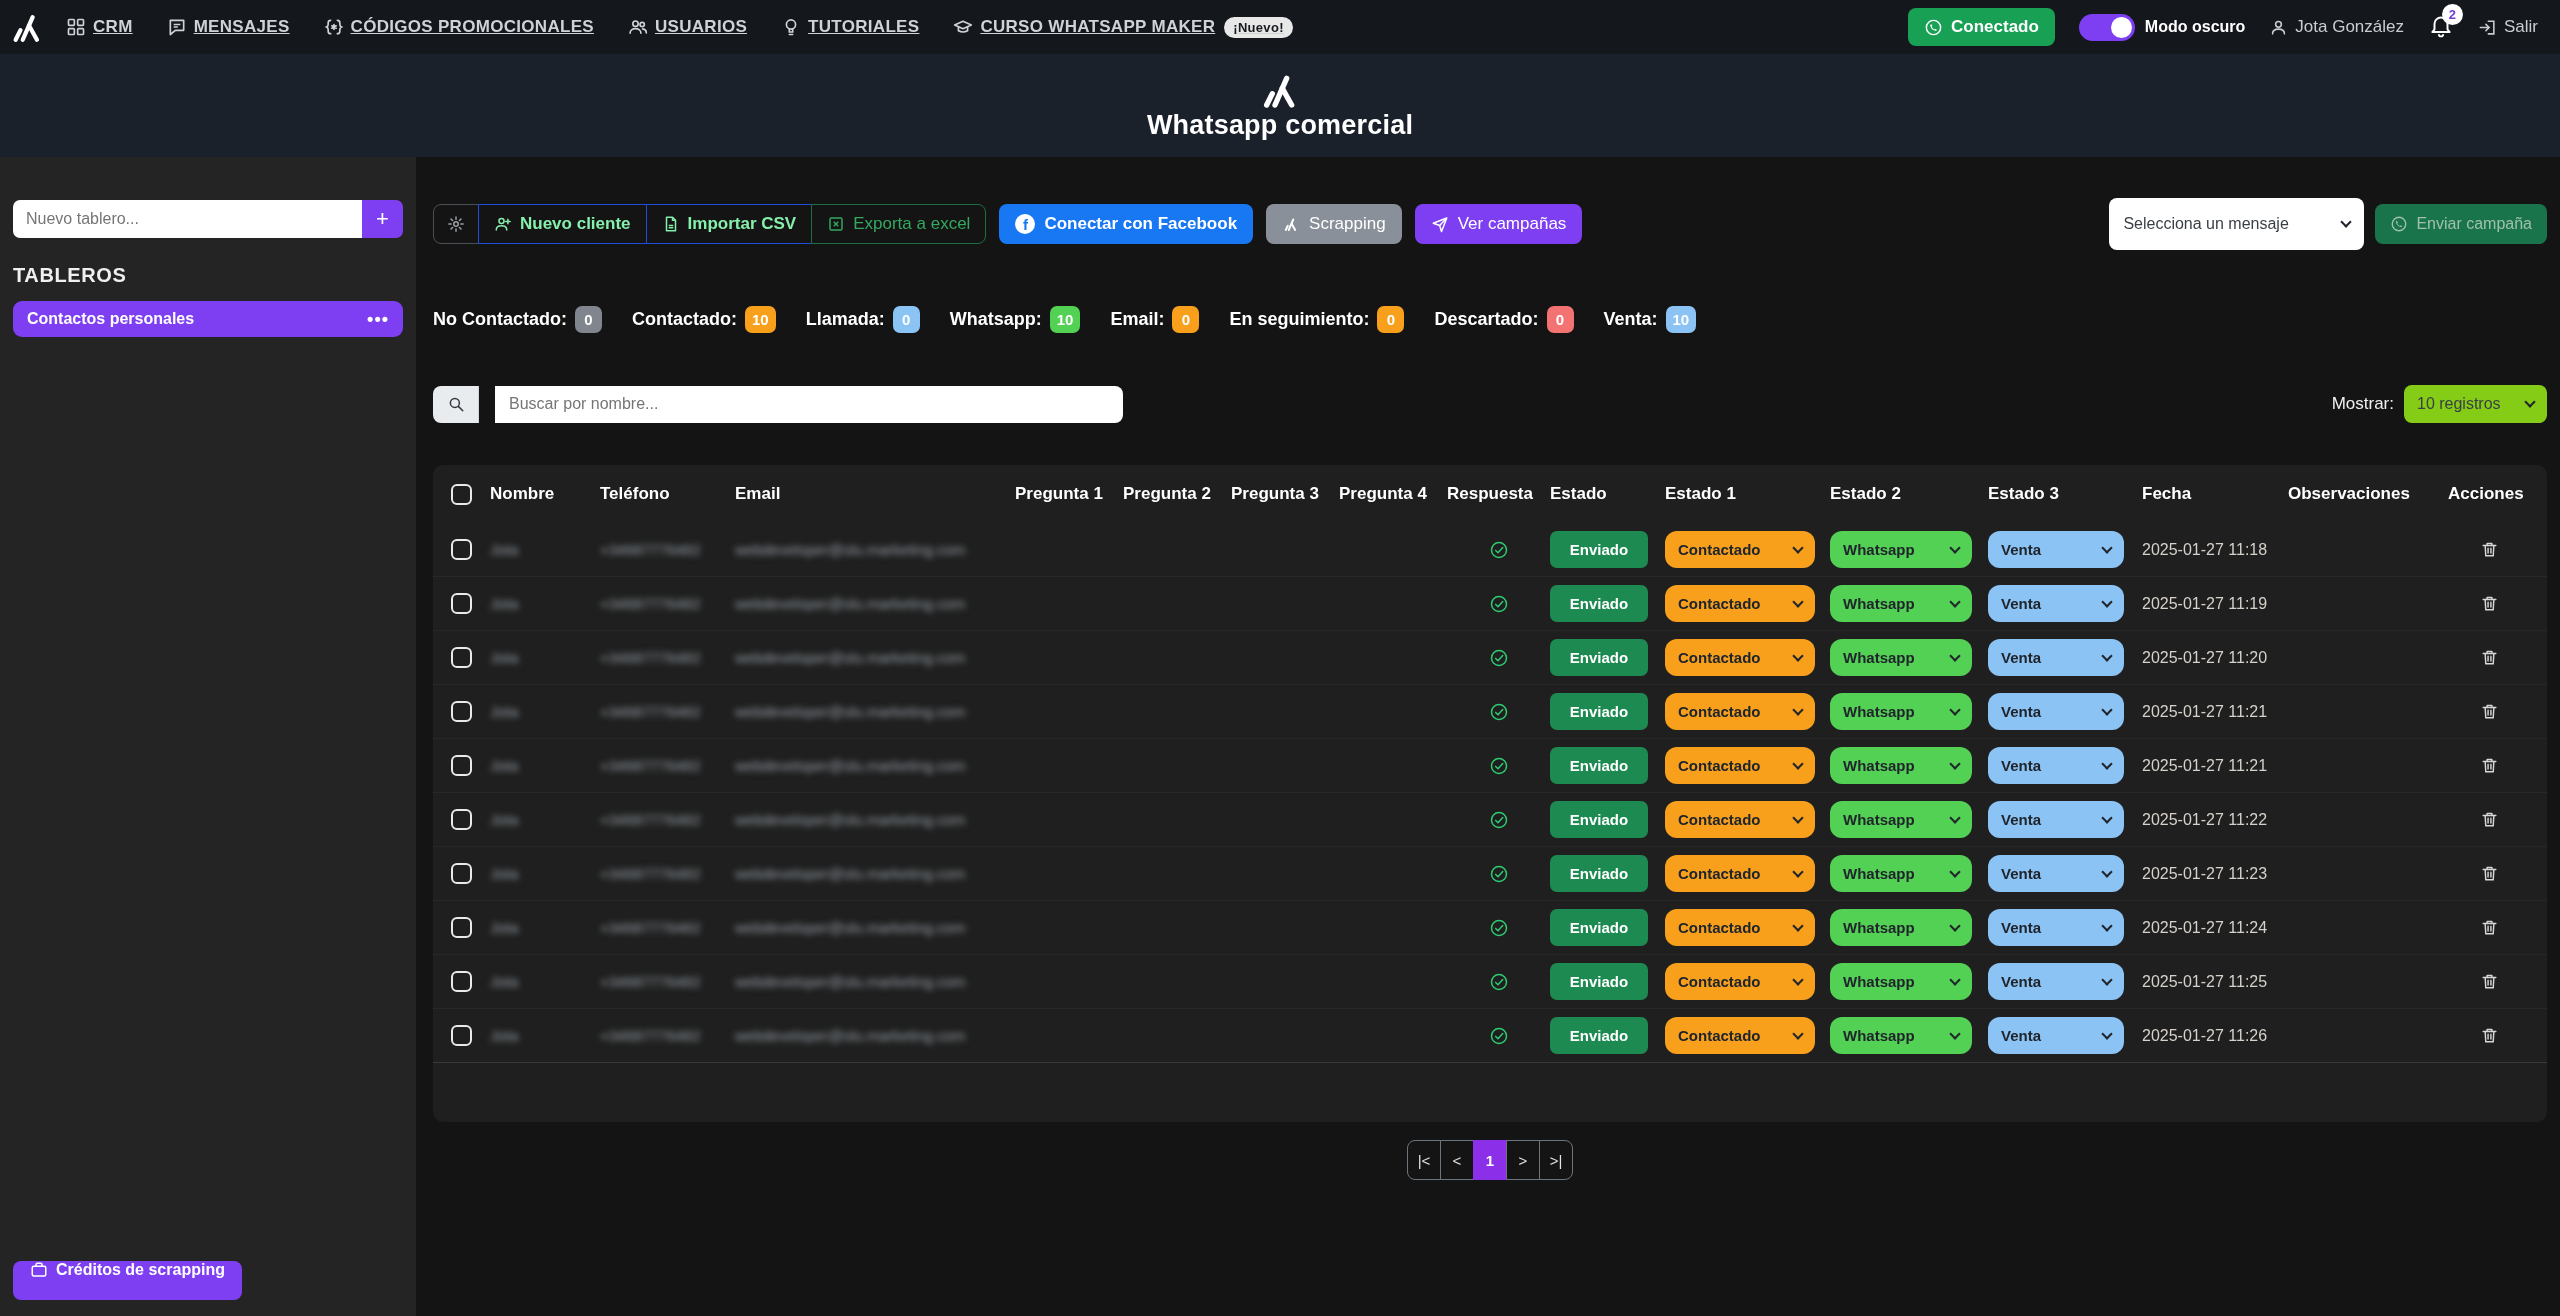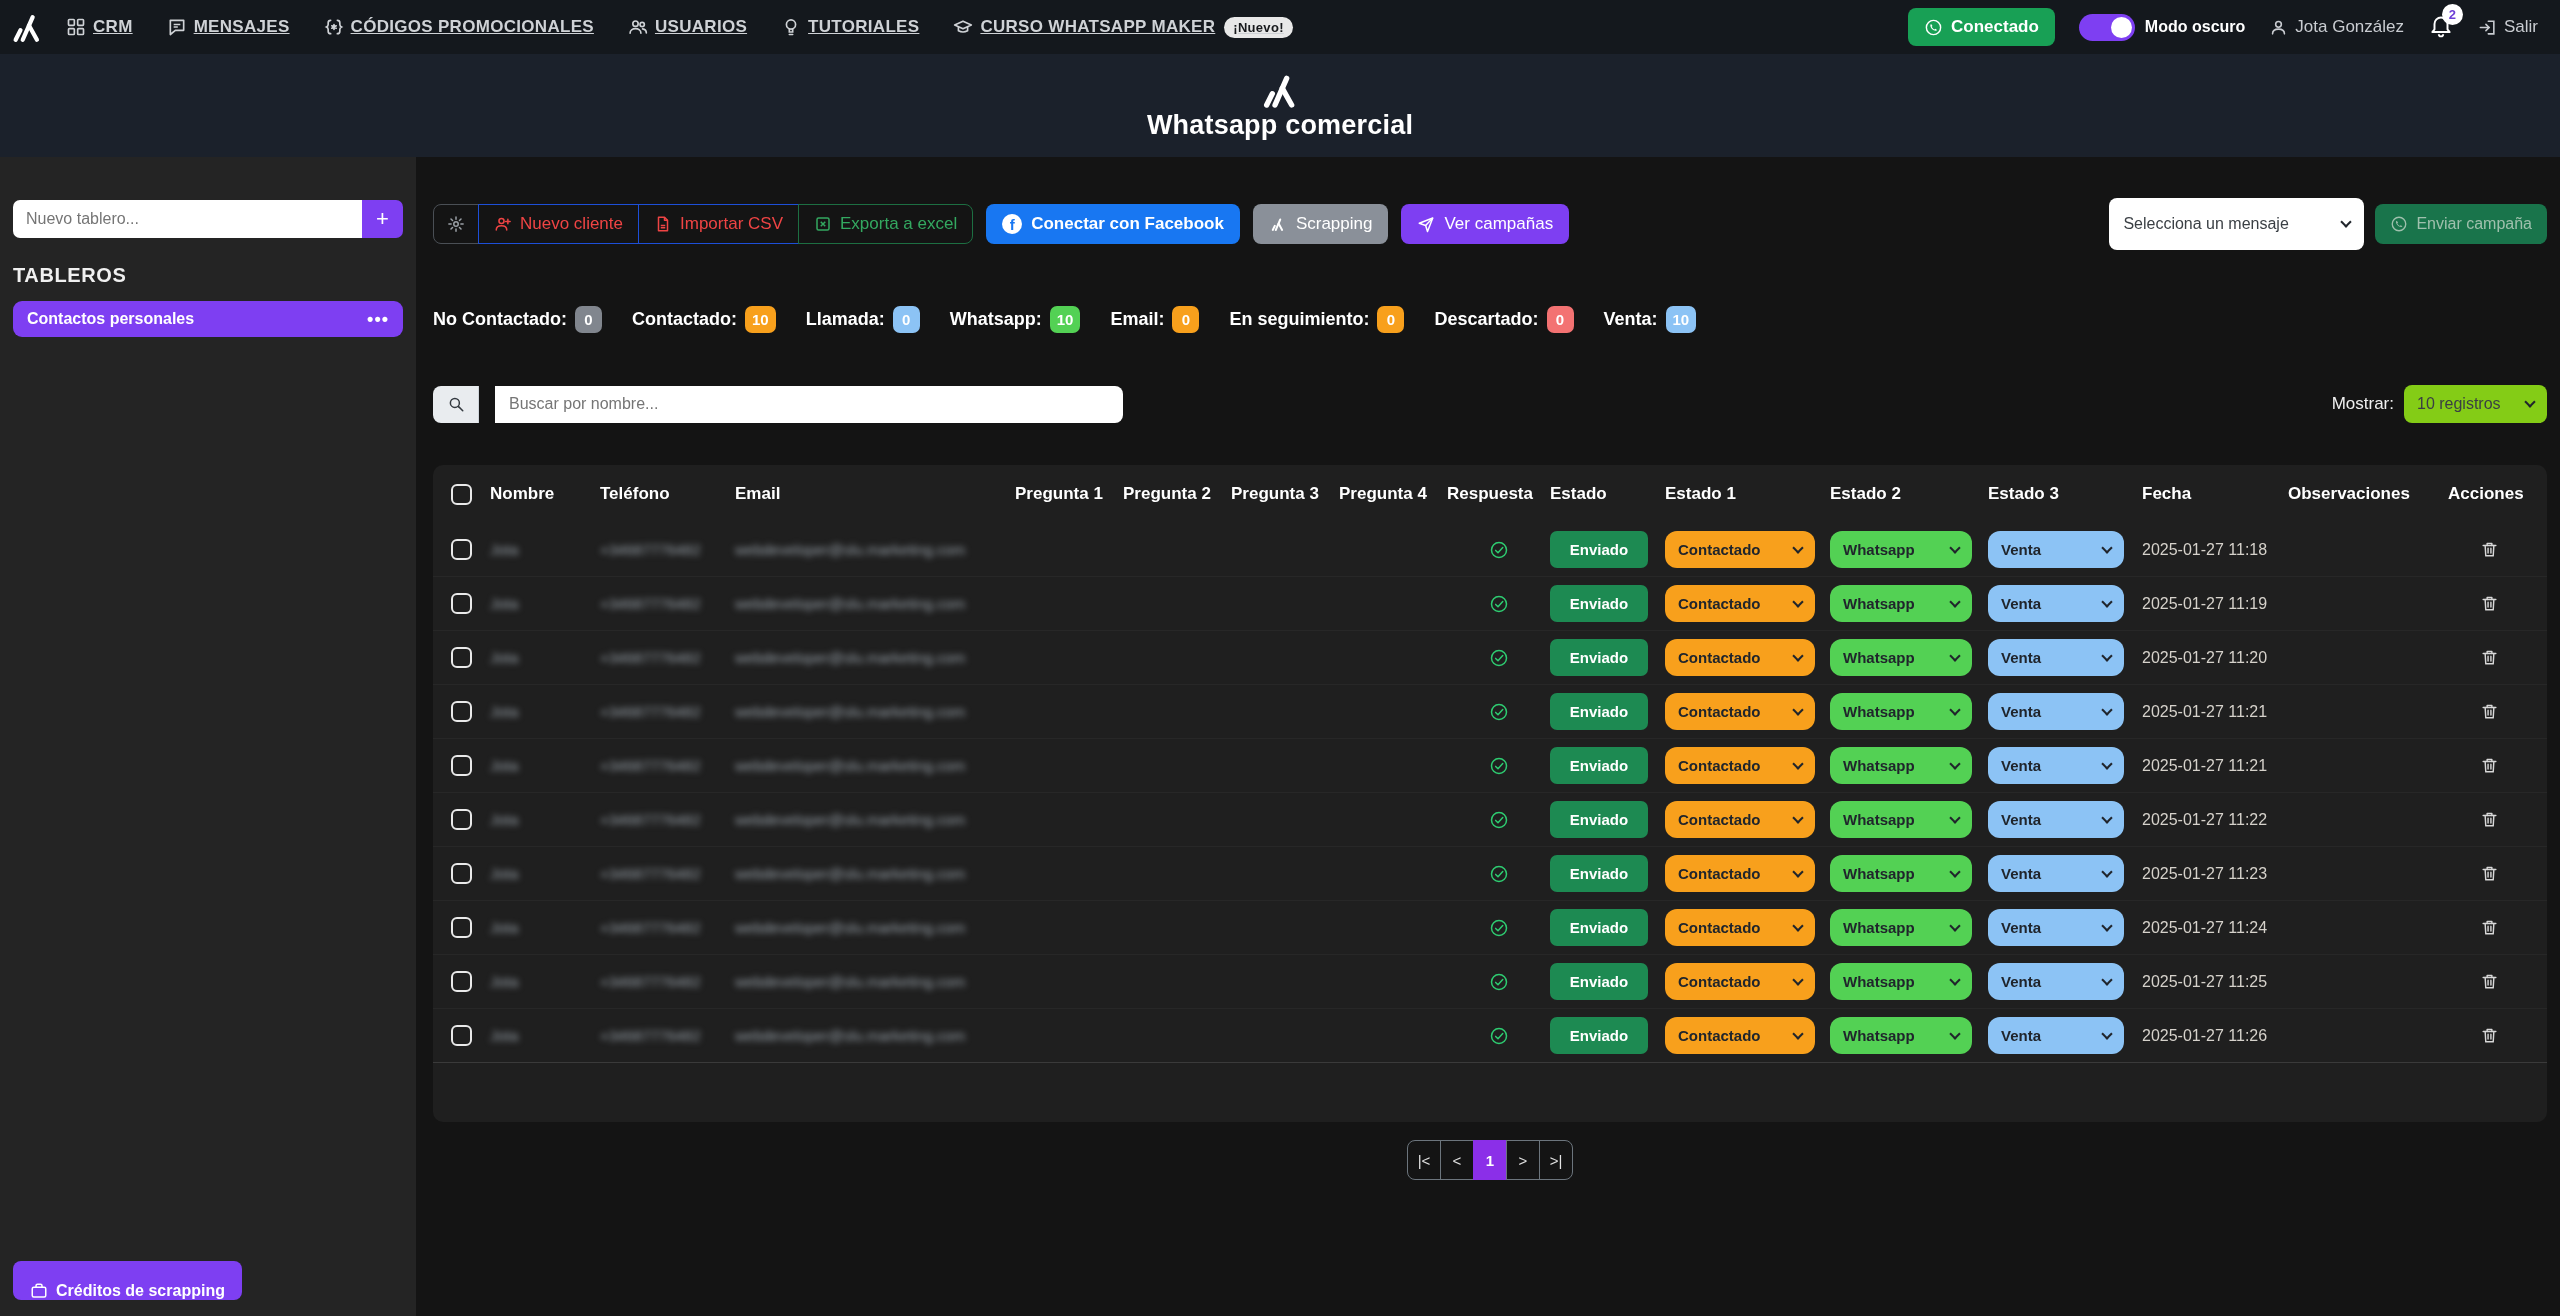--- a/index.html
+++ b/index.html
@@ -45,33 +45,33 @@
     font-size:16px; color:#333; outline:none; font-family:inherit; background:#fff; }
   .add-board-btn { width:41px; border:none; border-radius:0 7px 7px 0; background:#7e3ff2;
     color:#fff; font-size:22px; cursor:pointer; font-family:inherit; }
   .boards-heading { margin-top:26px; color:#f0f0f0; font-size:20px; font-weight:800; letter-spacing:.6px; }
   .board-item { margin-top:14px; height:36px; background:#7e3ff2; border-radius:9px;
     display:flex; align-items:center; justify-content:space-between; padding:0 14px;
     color:#fff; font-size:16px; font-weight:600; cursor:pointer; }
   .board-dots { font-size:18px; letter-spacing:1px; line-height:10px; }
   .credits-btn { position:absolute; left:13px; bottom:16px; height:39px; background:#7e3ff2;
     border:none; border-radius:8px; color:#fff; font-size:16px; font-weight:600;
-    display:flex; align-items:flex-end; gap:8px; padding:0 17px; cursor:pointer; font-family:inherit; }
+    display:flex; align-items:flex-start; gap:8px; padding:0 17px; cursor:pointer; font-family:inherit; }
   .credits-btn svg { width:18px; height:18px; }
 
   
   .toolbar-row { margin-top:41px; display:flex; align-items:center; justify-content:space-between; }
   .toolbar-left { display:flex; align-items:center; }
   .seg-group { display:flex; }
   .seg { height:40px; display:flex; align-items:center; gap:8px; padding:0 15px;
     background:transparent; font-size:17px; font-weight:500; cursor:pointer;
     border:1px solid #4a4f55; margin-left:-1px; font-family:inherit; white-space:nowrap; }
   .seg svg { width:18px; height:18px; }
   .seg.gear-seg { color:#9aa0a6; border-radius:8px 0 0 8px; margin-left:0; padding:0 13px; }
-  .seg.blue-seg { color:#ef4444; border-color:#1d4fd8; }
+  .seg.blue-seg { color:#86efac; border-color:#1d4fd8;font-weight:bold; }
   .seg.green-seg { color:#33a860; border-color:#1d6f42; border-radius:0 8px 8px 0; }
   .solid-btn { height:40px; border:none; border-radius:8px; color:#fff; font-size:17px;
     font-weight:500; display:flex; align-items:center; gap:9px; padding:0 16px;
     margin-left:13px; cursor:pointer; font-family:inherit; white-space:nowrap; }
   .solid-btn svg { width:18px; height:18px; }
   .fb-btn { background:#1877f2; font-weight:600; }
   .fb-circle { width:20px; height:20px; border-radius:50%; background:#fff; color:#1877f2;
     font-weight:800; font-size:15px; display:flex; align-items:center; justify-content:center; }
   .scrap-btn { background:#8a9099; }
   .camp-btn { background:#7e3ff2; }

